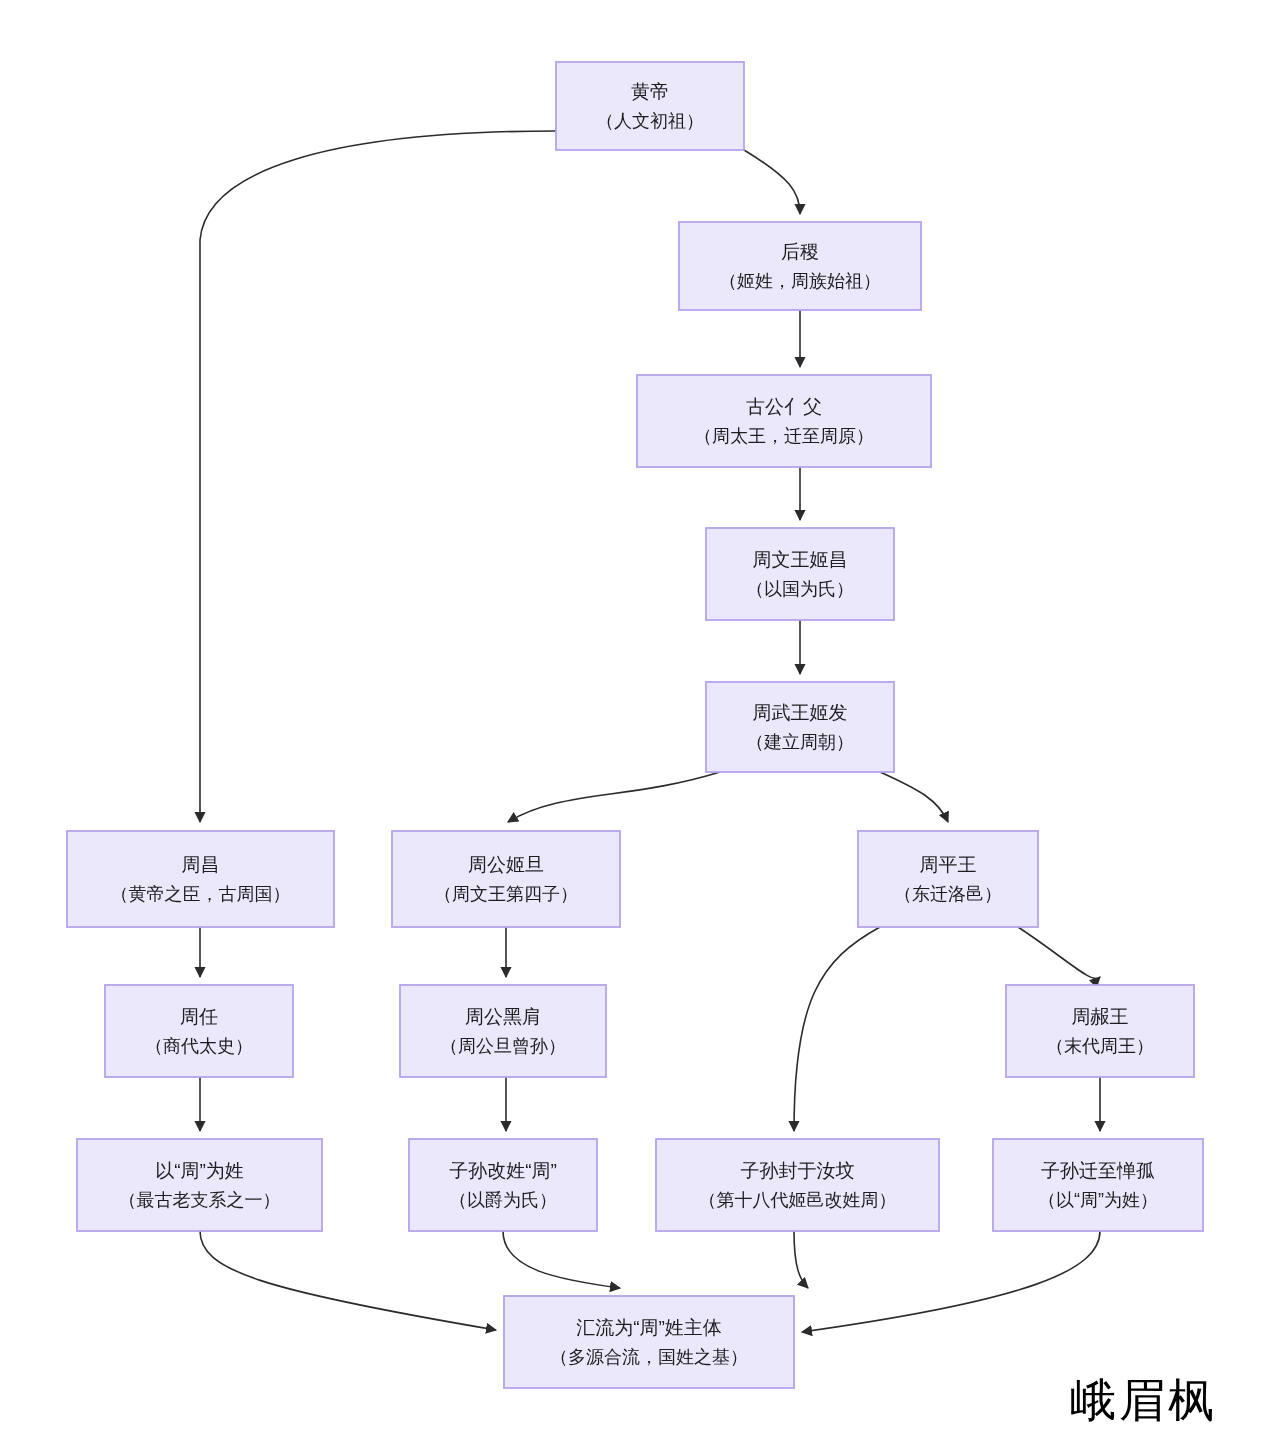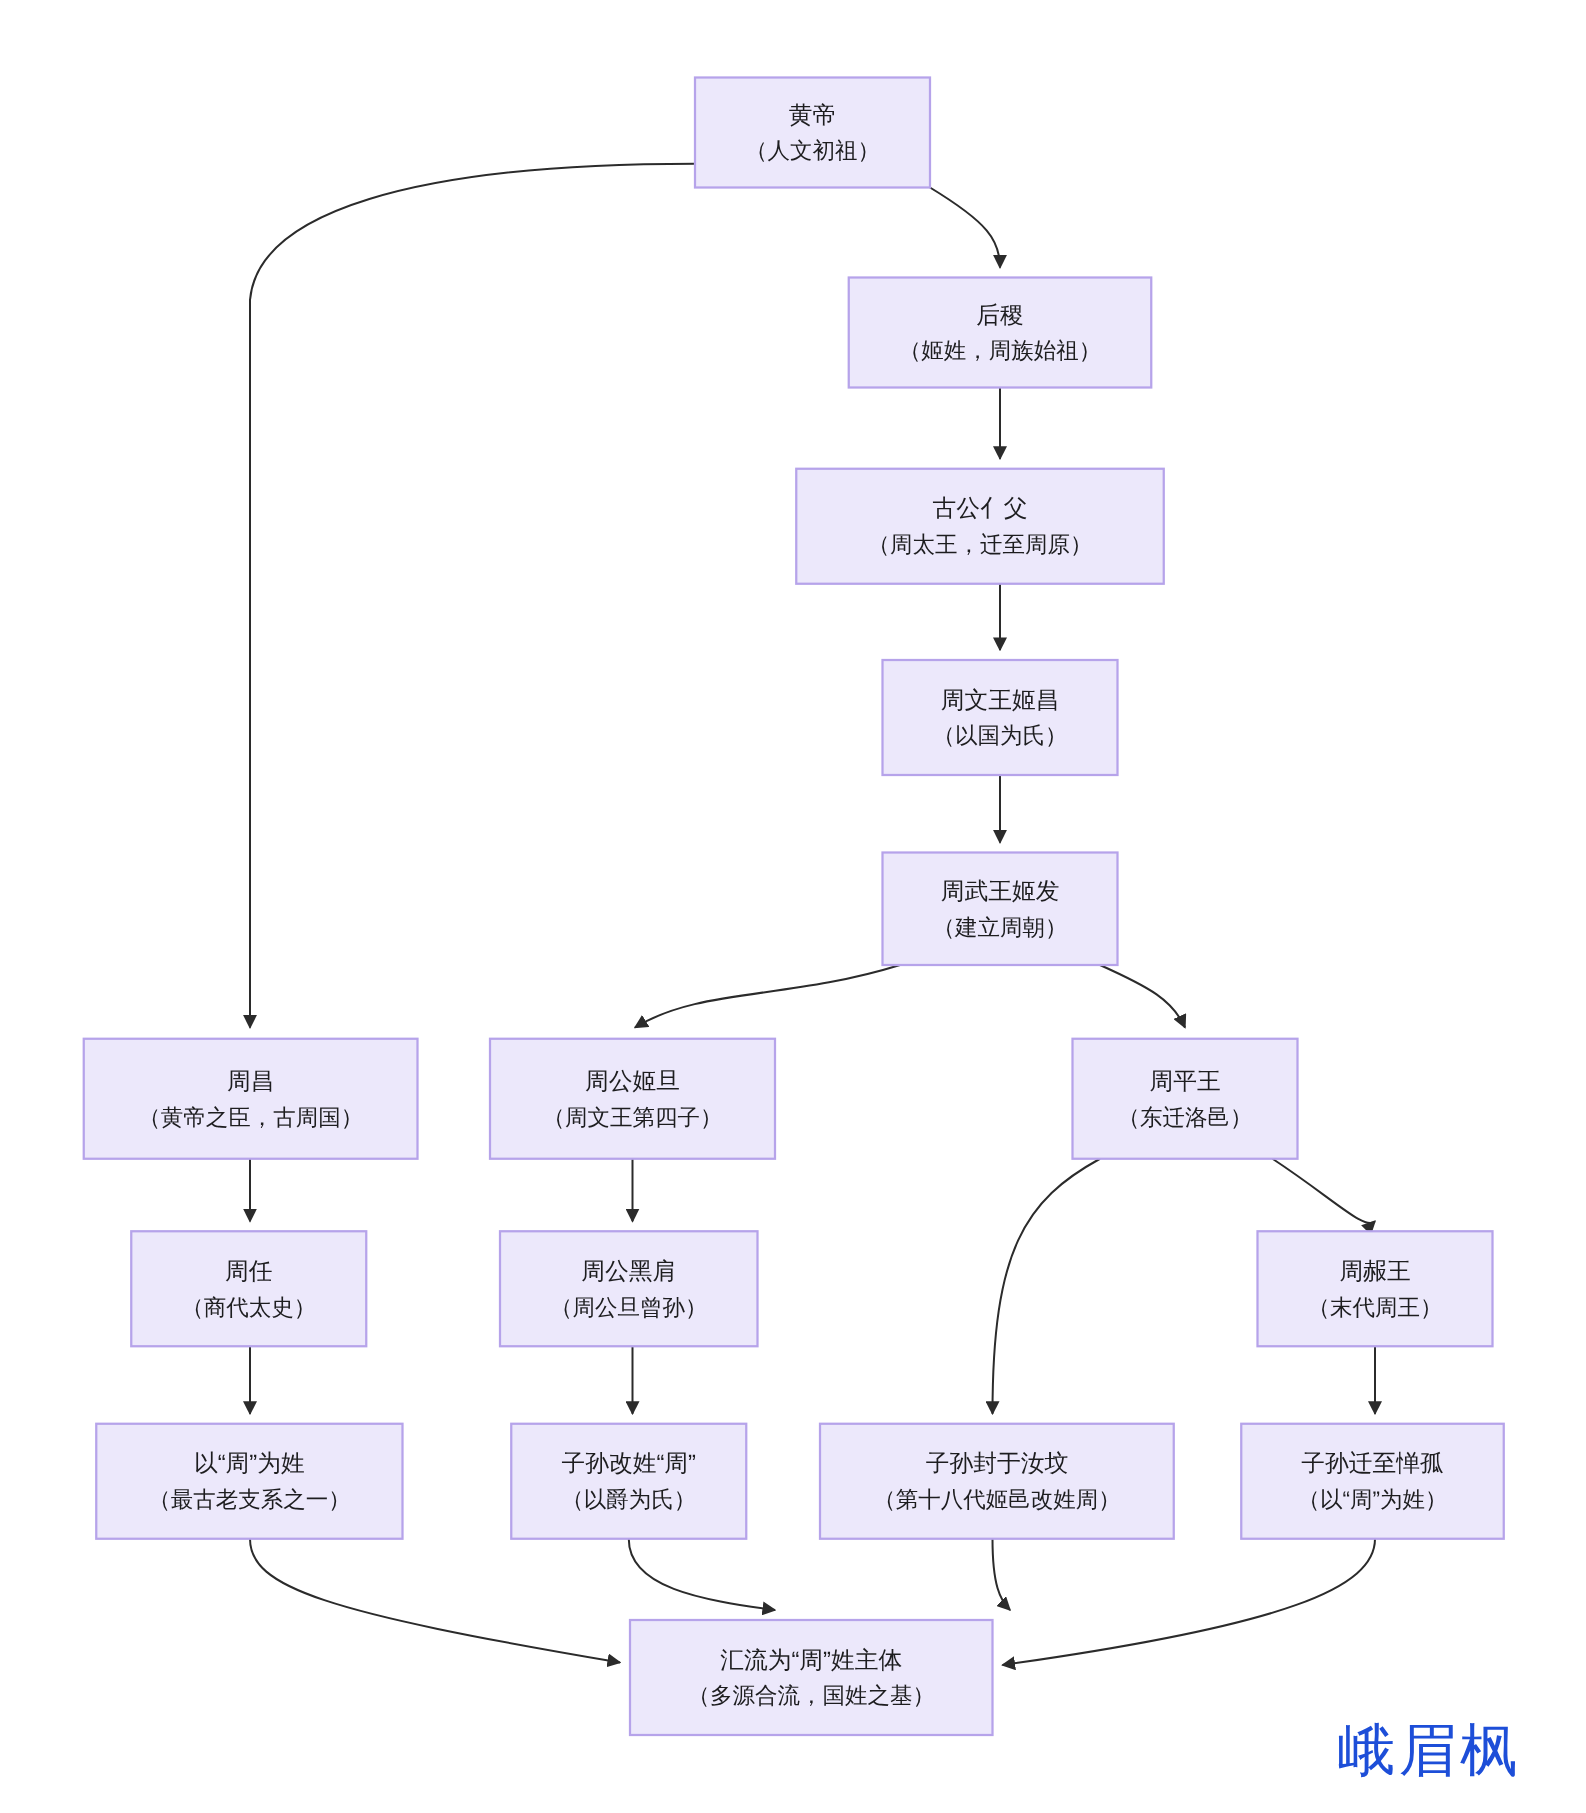--- a/index.html
+++ b/index.html
@@ -10,21 +10,21 @@
   #canvas{position:absolute;left:0;top:0;width:1269px;height:1450px;}
   .edge{fill:none;stroke:#2b2b2b;stroke-width:1.6;}
   .node-rect{fill:#ece8fb;stroke:#b6a3ea;stroke-width:1.8;}
   .node-text{
     font-family:"Liberation Sans","DejaVu Sans",sans-serif;
     fill:#1d1d1f;text-anchor:middle;dominant-baseline:middle;
   }
   .t-title{font-size:19px;}
   .t-sub{font-size:18px;}
   .watermark{
-    position:absolute;color:#1d4ed8;font-size:46px;letter-spacing:3px;
+    position:absolute;color:#000000;font-size:46px;letter-spacing:3px;
     font-family:"Liberation Sans","DejaVu Sans",sans-serif;
     user-select:none;white-space:nowrap;
   }
 </style>
 </head>
 <body>
 
 <svg id="canvas" viewBox="0 0 1269 1450">
   <defs>
     <marker id="arrow" viewBox="0 0 10 10" refX="9" refY="5" markerWidth="7" markerHeight="7" orient="auto-start-reverse">

